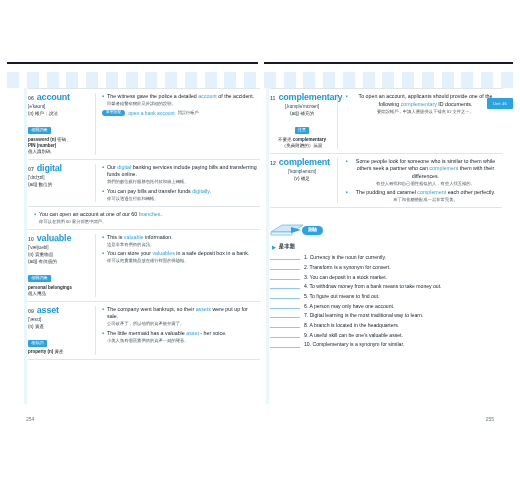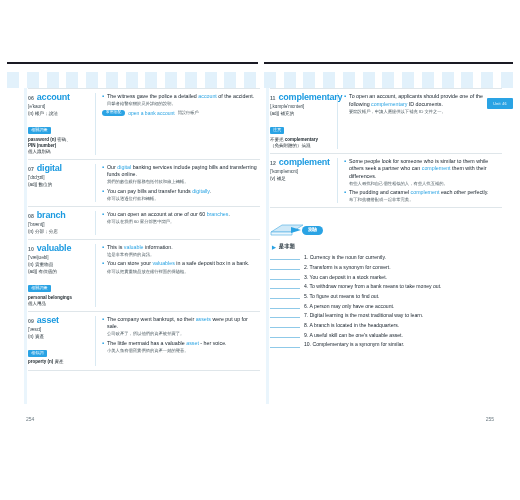--- a/index.html
+++ b/index.html
@@ -30,21 +30,21 @@
   .rail{
     position:absolute;top:88px;width:3px;height:316px;background:#eaf5fc;
   }
   .rail.l1{left:24px;}
   .rail.r1{left:266px;}
 
   .page{
     position:absolute;top:88px;width:232px;height:316px;
   }
   .page.left{left:28px;}
-  .page.right{left:270px;}
+  .page.right{left:270px;text-align:center;}
 
   .gutter{
     position:absolute;left:258px;top:62px;width:6px;height:347px;
     background:#ffffff;
   }
 
   
   .entry{
     display:flex;
     border-bottom:1px solid #dfe6ea;
@@ -214,28 +214,20 @@
           <div class="ex">
             <div class="bullet">▪</div>
             <div class="ex-body">
               <div class="en">You can pay bills and transfer funds <span class="kw">digitally</span>.</div>
               <div class="zh">你可以透過位付款和轉帳。</div>
             </div>
           </div>
         </div>
       </div>
       <div class="entry">
-        <div class="entry-left">
-          <div class="hw-line">
-            <span class="hw-num">08</span>
-            <span class="hw">branch</span>
-          </div>
-          <div class="phon">['bræntʃ]</div>
-          <div class="pos">(n) 分部；分店</div>
-        </div>
         <div class="entry-right">
           <div class="ex">
             <div class="bullet">▪</div>
             <div class="ex-body">
               <div class="en">You can open an account at one of our 60 <span class="kw">branches</span>.</div>
               <div class="zh">你可以在我們 60 家分部當中開戶。</div>
             </div>
           </div>
         </div>
       </div>

